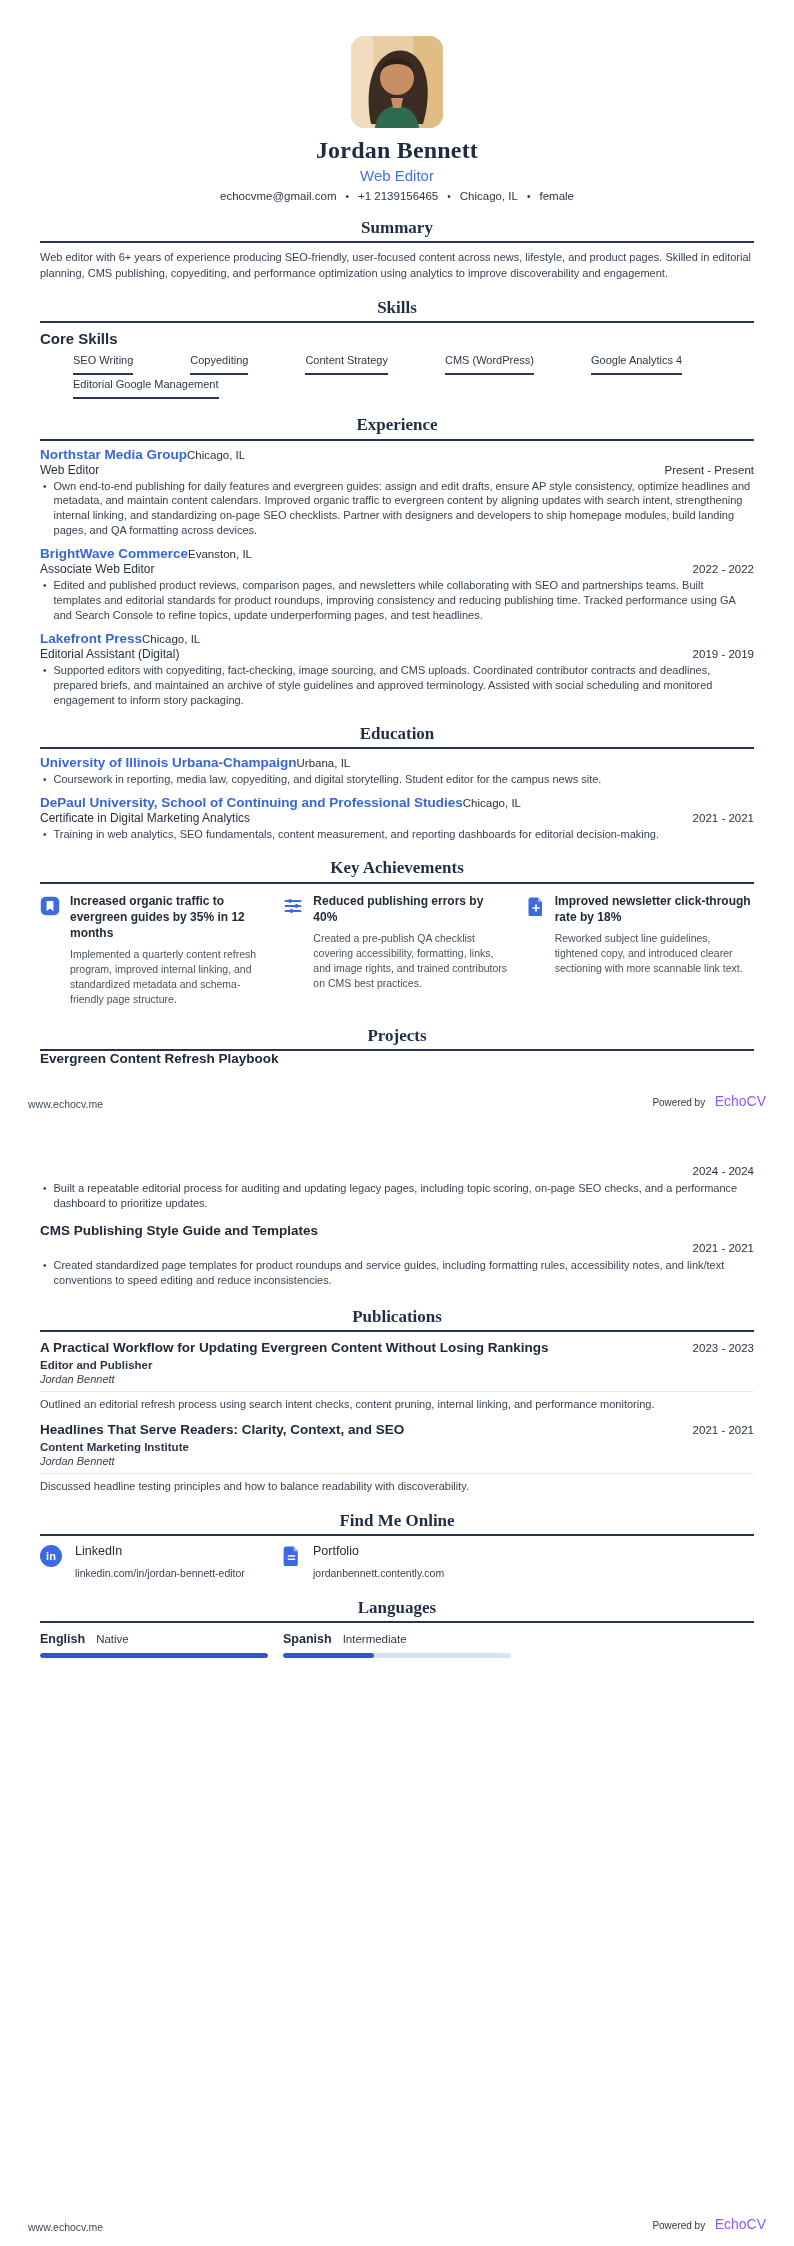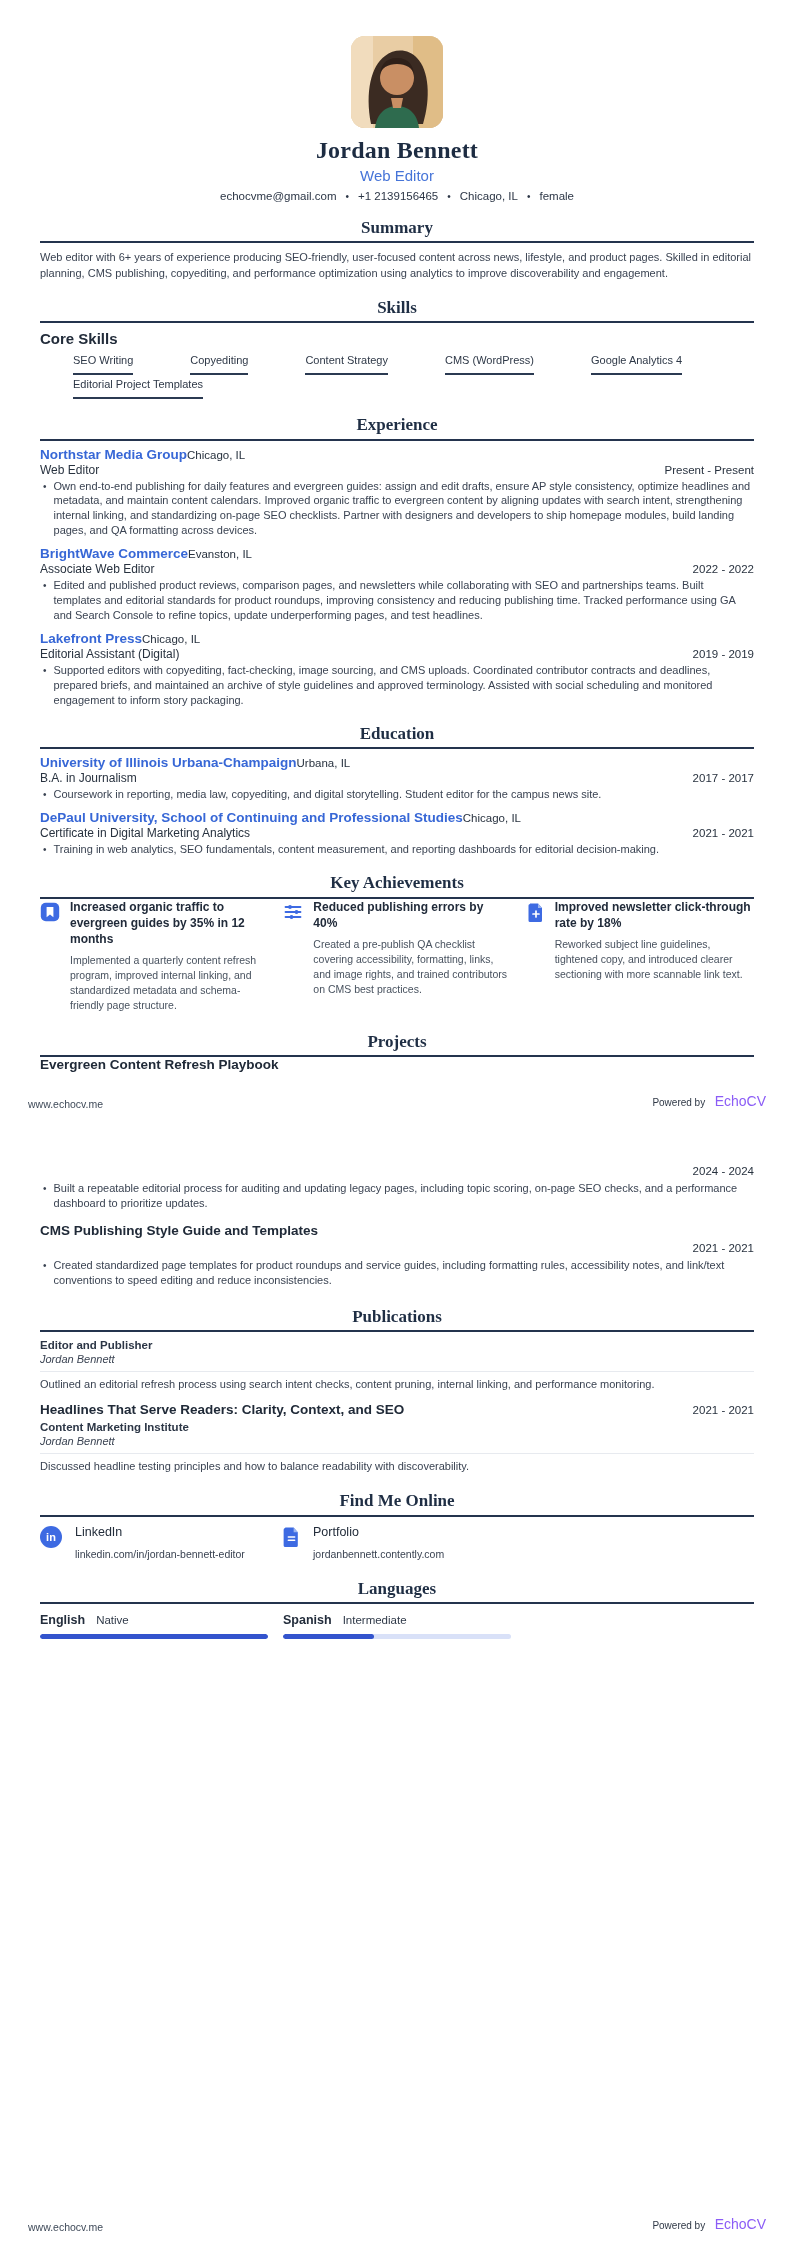--- a/index.html
+++ b/index.html
@@ -60,21 +60,21 @@
   .entry-top { display:flex; align-items:baseline; }
   .entry-org { font-size:13.5px; font-weight:700; color:#3767d6; text-decoration:none; }
   .entry-loc { font-size:11.5px; color:#28323f; }
   .entry-sub { display:flex; justify-content:space-between; align-items:baseline; margin-top:1px; }
   .entry-role { font-size:12px; color:#28323f; }
   .entry-dates { font-size:11.5px; color:#28323f; }
   .bullet-list { margin-top:2px; }
   .bullet-item { display:flex; gap:7px; font-size:11px; line-height:1.36; color:#3a4352; }
   .bullet-glyph { flex:0 0 auto; font-size:10px; line-height:1.5; color:#3a4352; padding-left:3px; }
   
-  .ach-grid { display:grid; grid-template-columns:repeat(3,1fr); gap:0 16px; margin-top:0; }
+  .ach-grid { display:grid; grid-template-columns:repeat(3,1fr); gap:0 16px; margin-top:9px; }
   .ach-item { display:flex; gap:10px; }
   .ach-icon { flex:0 0 auto; margin-top:3px; }
   .ach-title { font-size:12px; font-weight:700; line-height:1.35; color:#212b3a; }
   .ach-desc { margin-top:6px; font-size:10.5px; line-height:1.42; color:#48525f; }
   
   .project-title { margin-top:0; font-size:13.5px; font-weight:700; color:#202a38; }
   .date-line { margin-top:4px; text-align:right; font-size:11.5px; color:#28323f; }
   
   .pub { margin-top:7px; }
   .pub-top { display:flex; justify-content:space-between; align-items:baseline; gap:20px; }
@@ -150,21 +150,21 @@
   <section class="section" style="margin-top:16px;">
     <h2 class="section-heading">Skills</h2>
     <hr class="section-rule">
     <h3 class="skills-group-title">Core Skills</h3>
     <div class="skills-row">
       <span class="skill-pill">SEO Writing</span>
       <span class="skill-pill">Copyediting</span>
       <span class="skill-pill">Content Strategy</span>
       <span class="skill-pill">CMS (WordPress)</span>
       <span class="skill-pill">Google Analytics 4</span>
-      <span class="skill-pill">Editorial Project Templates</span>
+      <span class="skill-pill">Editorial Google Management</span>
     </div>
   </section>
 
   <section class="section">
     <h2 class="section-heading">Experience</h2>
     <hr class="section-rule">
 
     <div class="entry" style="margin-top:6px;">
       <div class="entry-top">
         <a class="entry-org" href="#">Northstar Media Group</a>
@@ -218,24 +218,20 @@
   </section>
 
   <section class="section">
     <h2 class="section-heading">Education</h2>
     <hr class="section-rule">
 
     <div class="entry" style="margin-top:6px;">
       <div class="entry-top">
         <a class="entry-org" href="#">University of Illinois Urbana-Champaign</a>
         <span class="entry-loc">Urbana, IL</span>
-      </div>
-      <div class="entry-sub">
-        <span class="entry-role">B.A. in Journalism</span>
-        <span class="entry-dates">2017 - 2017</span>
       </div>
       <div class="bullet-list">
         <div class="bullet-item">
           <span class="bullet-glyph">•</span>
           <span>Coursework in reporting, media law, copyediting, and digital storytelling. Student editor for the campus news site.</span>
         </div>
       </div>
     </div>
 
     <div class="entry">
@@ -340,20 +336,24 @@
       <span class="bullet-glyph">•</span>
       <span>Created standardized page templates for product roundups and service guides, including formatting rules, accessibility notes, and link/text conventions to speed editing and reduce inconsistencies.</span>
     </div>
   </div>
 
   <section class="section" style="margin-top:18px;">
     <h2 class="section-heading">Publications</h2>
     <hr class="section-rule">
 
     <div class="pub">
+      <div class="pub-top">
+        <span class="pub-title">A Practical Workflow for Updating Evergreen Content Without Losing Rankings</span>
+        <span class="entry-dates">2023 - 2023</span>
+      </div>
       <div class="pub-publisher">Editor and Publisher</div>
       <div class="pub-author">Jordan Bennett</div>
       <hr class="pub-divider">
       <div class="pub-desc">Outlined an editorial refresh process using search intent checks, content pruning, internal linking, and performance monitoring.</div>
     </div>
 
     <div class="pub" style="margin-top:9px;">
       <div class="pub-top">
         <span class="pub-title">Headlines That Serve Readers: Clarity, Context, and SEO</span>
         <span class="entry-dates">2021 - 2021</span>

